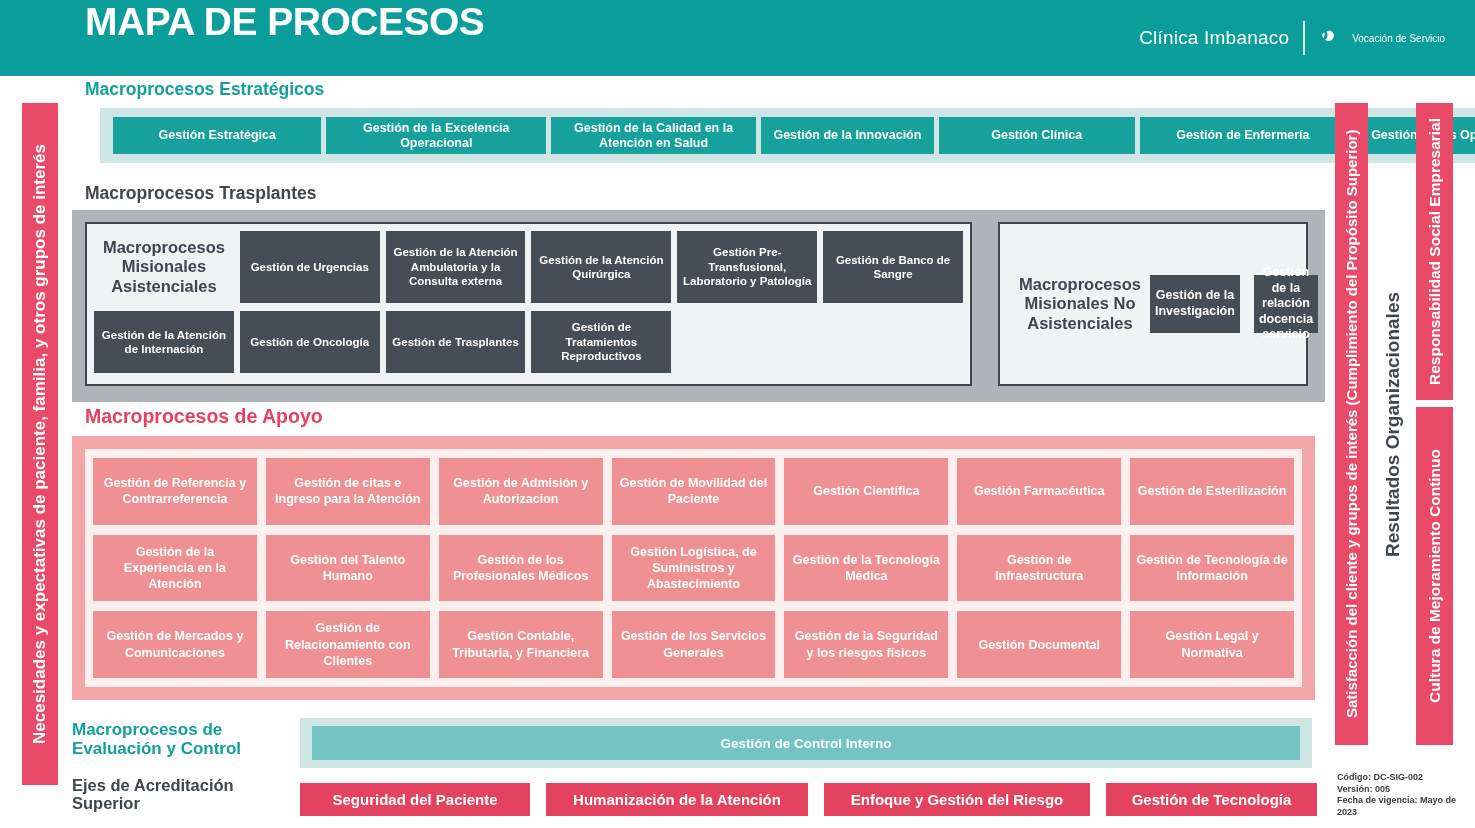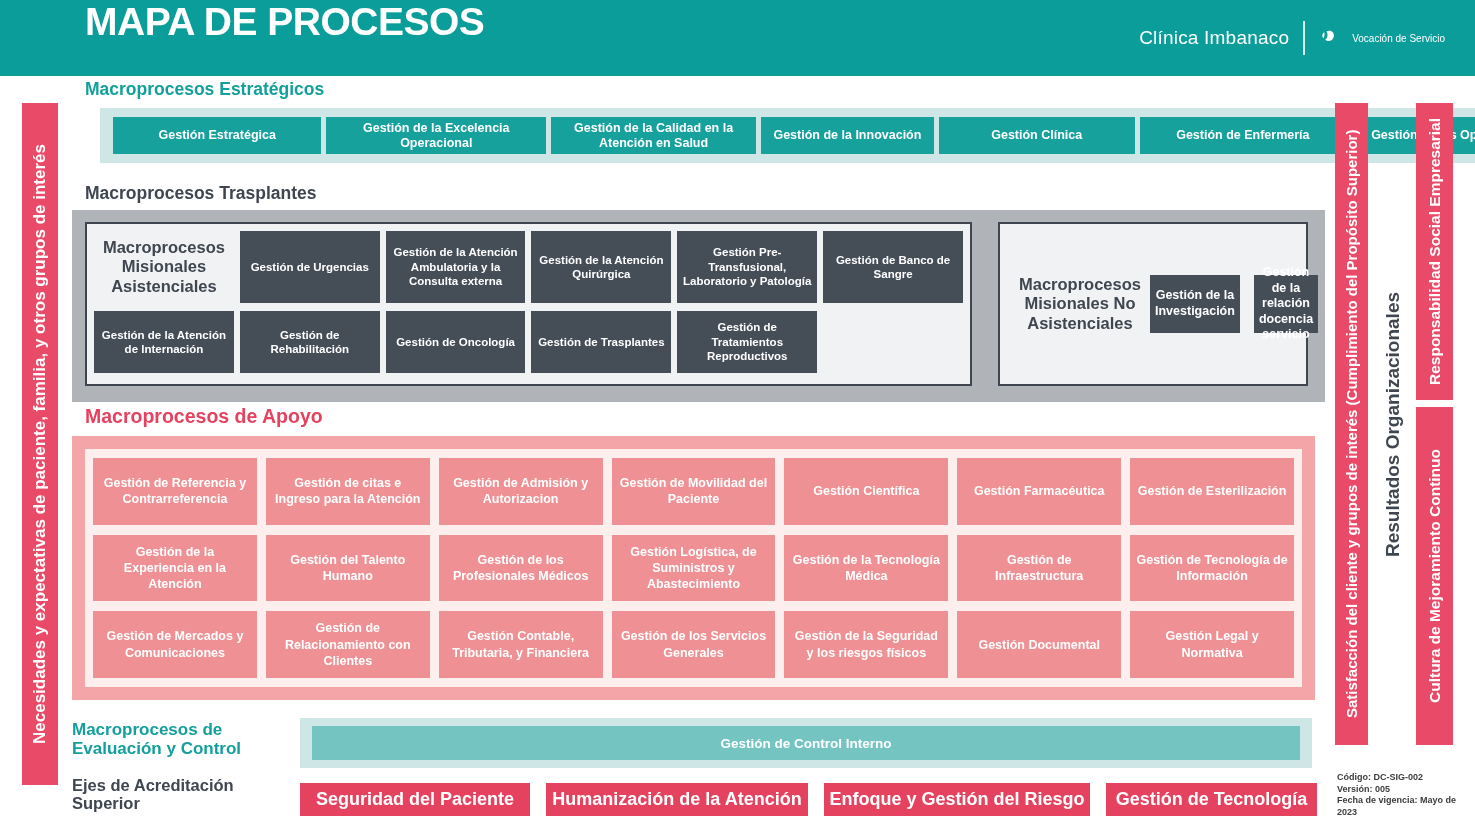--- a/index.html
+++ b/index.html
@@ -63,21 +63,21 @@
             line-height:1.3;padding:2px 6px;box-sizing:border-box;}
 
   
   .band-eval{position:absolute;left:300px;top:718px;width:1012px;height:50px;
              background:var(--teal_band_bg);box-sizing:border-box;padding:8px 12px;}
   .eval-box{width:100%;height:100%;background:var(--eval_box);color:#fff;font-size:13.5px;
             font-weight:bold;display:flex;align-items:center;justify-content:center;}
 
   
   .ejes-row{position:absolute;left:300px;top:783px;width:1017px;height:33px;display:flex;gap:16px;}
-  .btn-red{background:var(--crimson);color:#fff;font-size:18px;font-weight:bold;
+  .btn-red{background:var(--crimson);color:#fff;font-size:15px;font-weight:bold;
            display:flex;align-items:center;justify-content:center;text-align:center;}
 
   
   .vtext{writing-mode:vertical-rl;transform:rotate(180deg);display:flex;align-items:center;
          justify-content:center;text-align:center;}
   .vbar{position:absolute;background:var(--pink_bar);color:#fff;font-weight:bold;}
   .vbar-left{left:22px;top:103px;width:36px;height:682px;font-size:17px;}
   .vbar-satis{left:1335px;top:103px;width:33px;height:642px;font-size:15px;}
   .vlabel-result{position:absolute;left:1372px;top:103px;width:42px;height:642px;
                  color:var(--dark_text);font-weight:bold;font-size:19px;}
@@ -124,21 +124,20 @@
   <div class="h h-misionales">Macroprocesos Trasplantes</div>
   <div class="band-misionales">
     <div class="panel panel-asist">
       <div class="panel-label">Macroprocesos Misionales Asistenciales</div>
       <div class="box-dark">Gestión de Urgencias</div>
       <div class="box-dark">Gestión de la Atención Ambulatoria y la Consulta externa</div>
       <div class="box-dark">Gestión de la Atención Quirúrgica</div>
       <div class="box-dark">Gestión Pre-Transfusional, Laboratorio y Patología</div>
       <div class="box-dark">Gestión de Banco de Sangre</div>
       <div class="box-dark">Gestión de la Atención de Internación</div>
-      <div class="box-dark">Gestión de Rehabilitación</div>
       <div class="box-dark">Gestión de Oncología</div>
       <div class="box-dark">Gestión de Trasplantes</div>
       <div class="box-dark">Gestión de Tratamientos Reproductivos</div>
     </div>
     <div class="panel panel-noasist">
       <div class="noasist-label">Macroprocesos Misionales No Asistenciales</div>
       <div class="noasist-col">
         <div class="box-dark">Gestión de la Investigación</div>
         <div class="box-dark">Gestión de la relación docencia servicio</div>
       </div>

